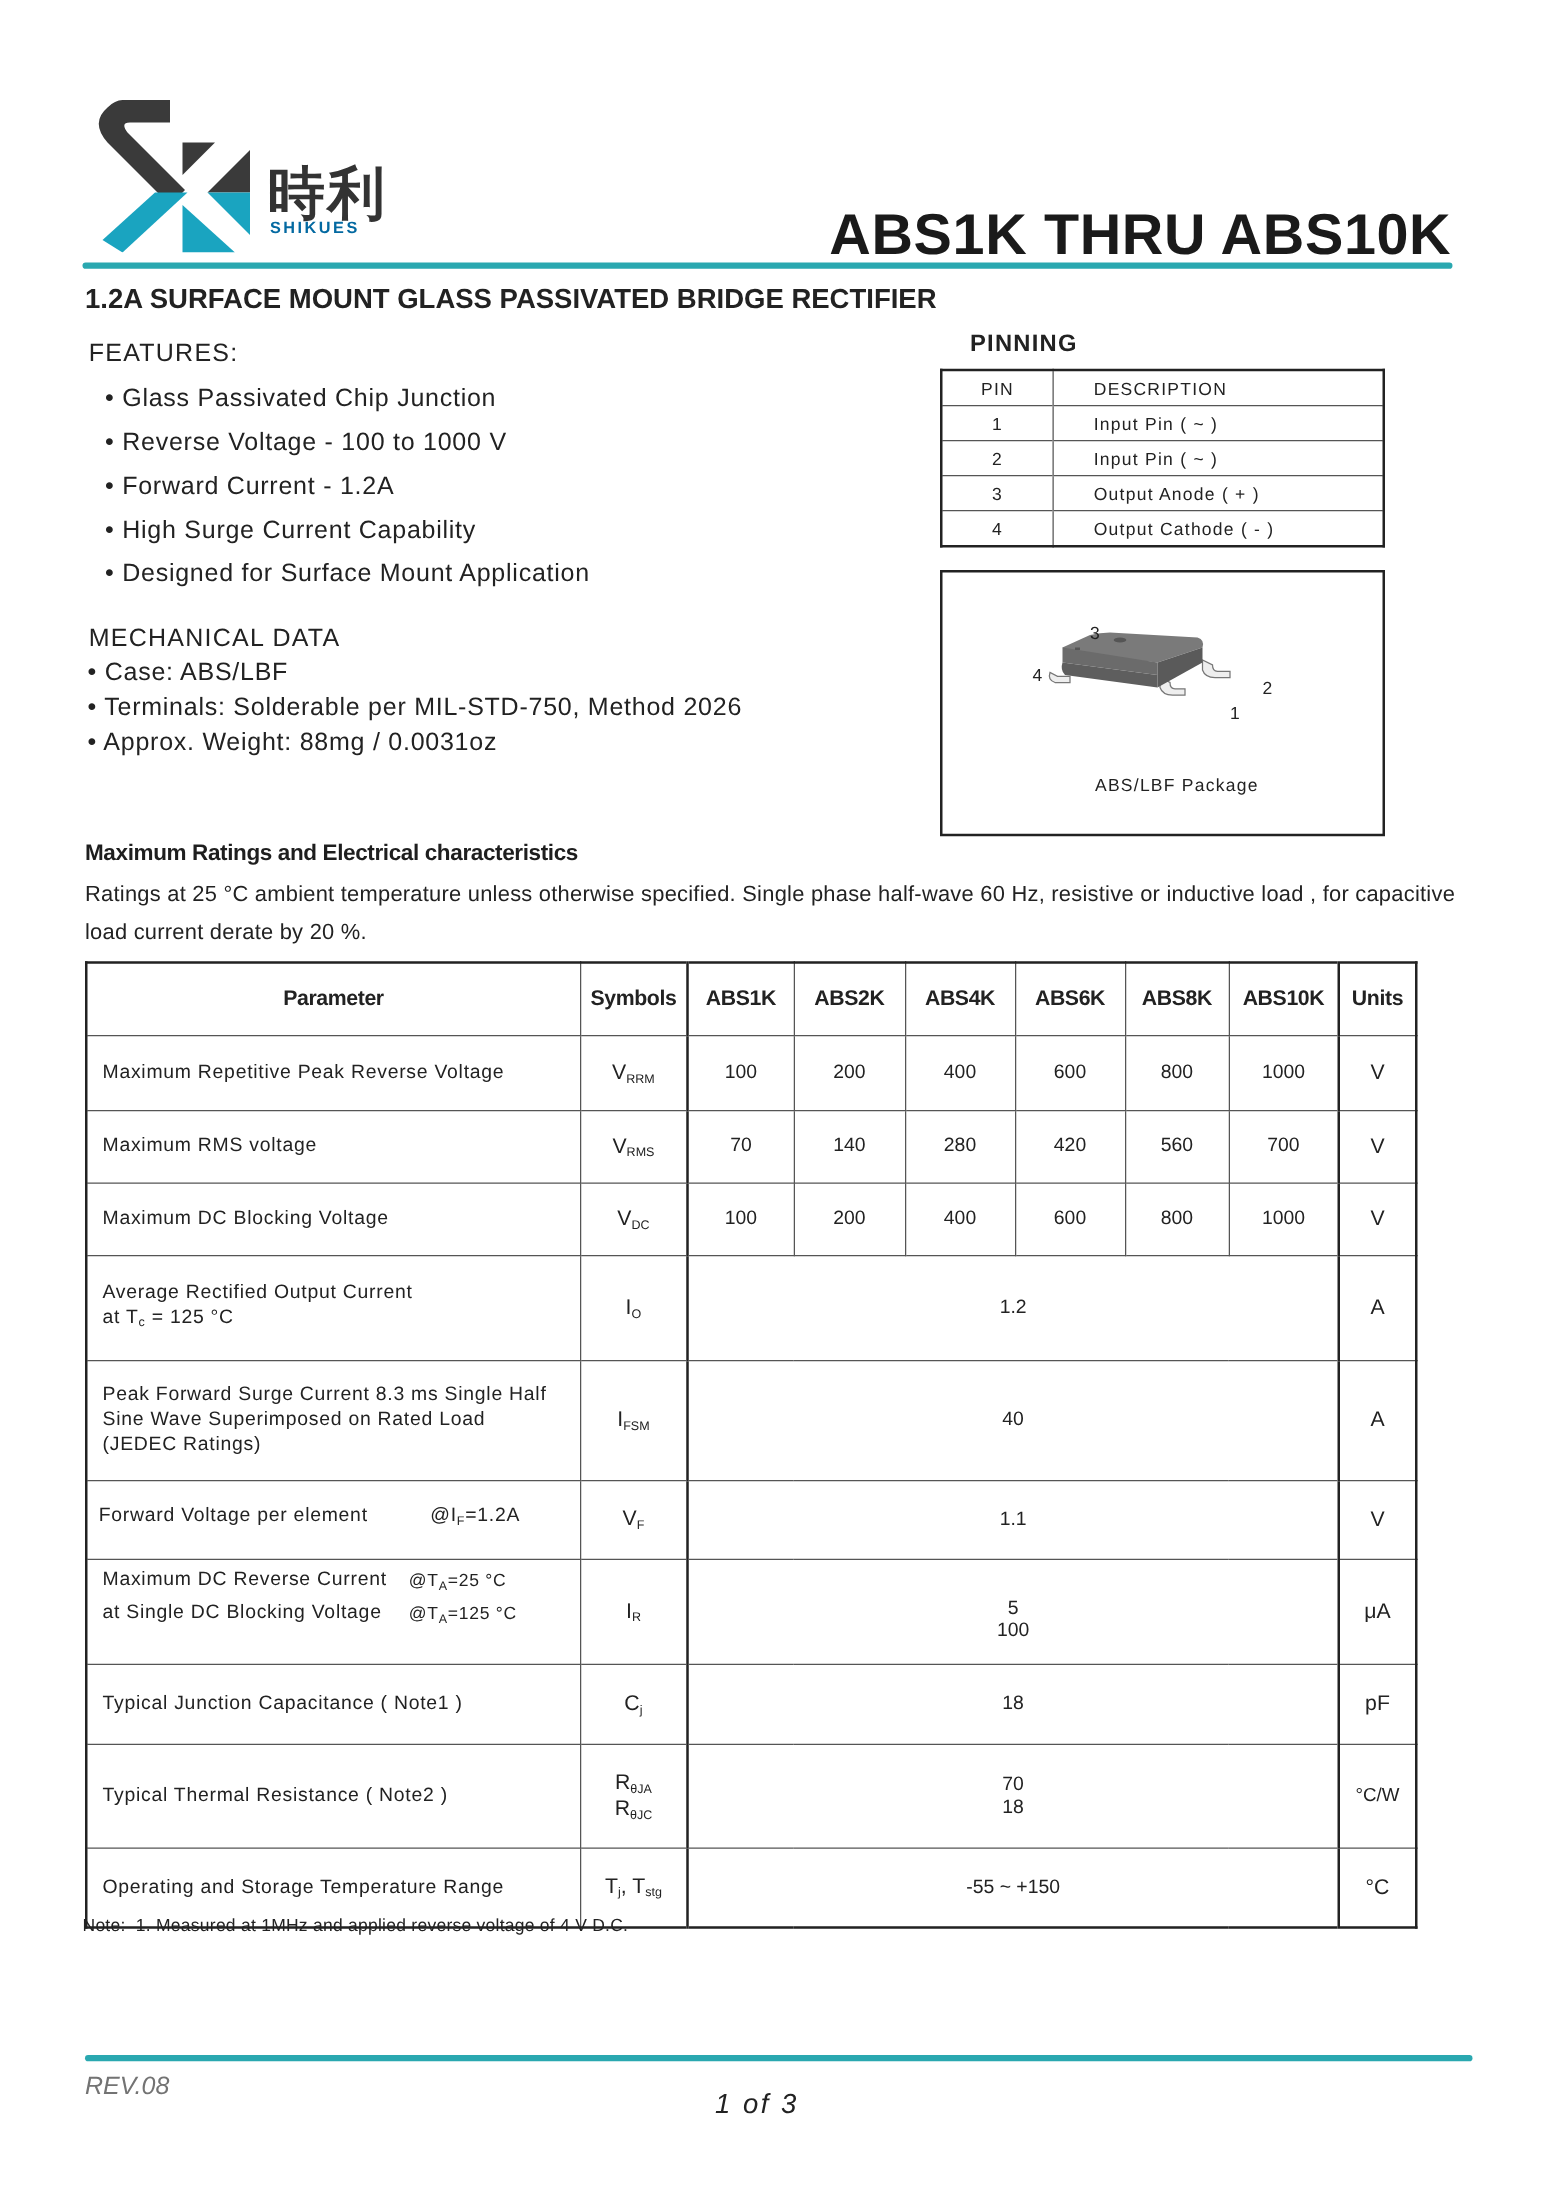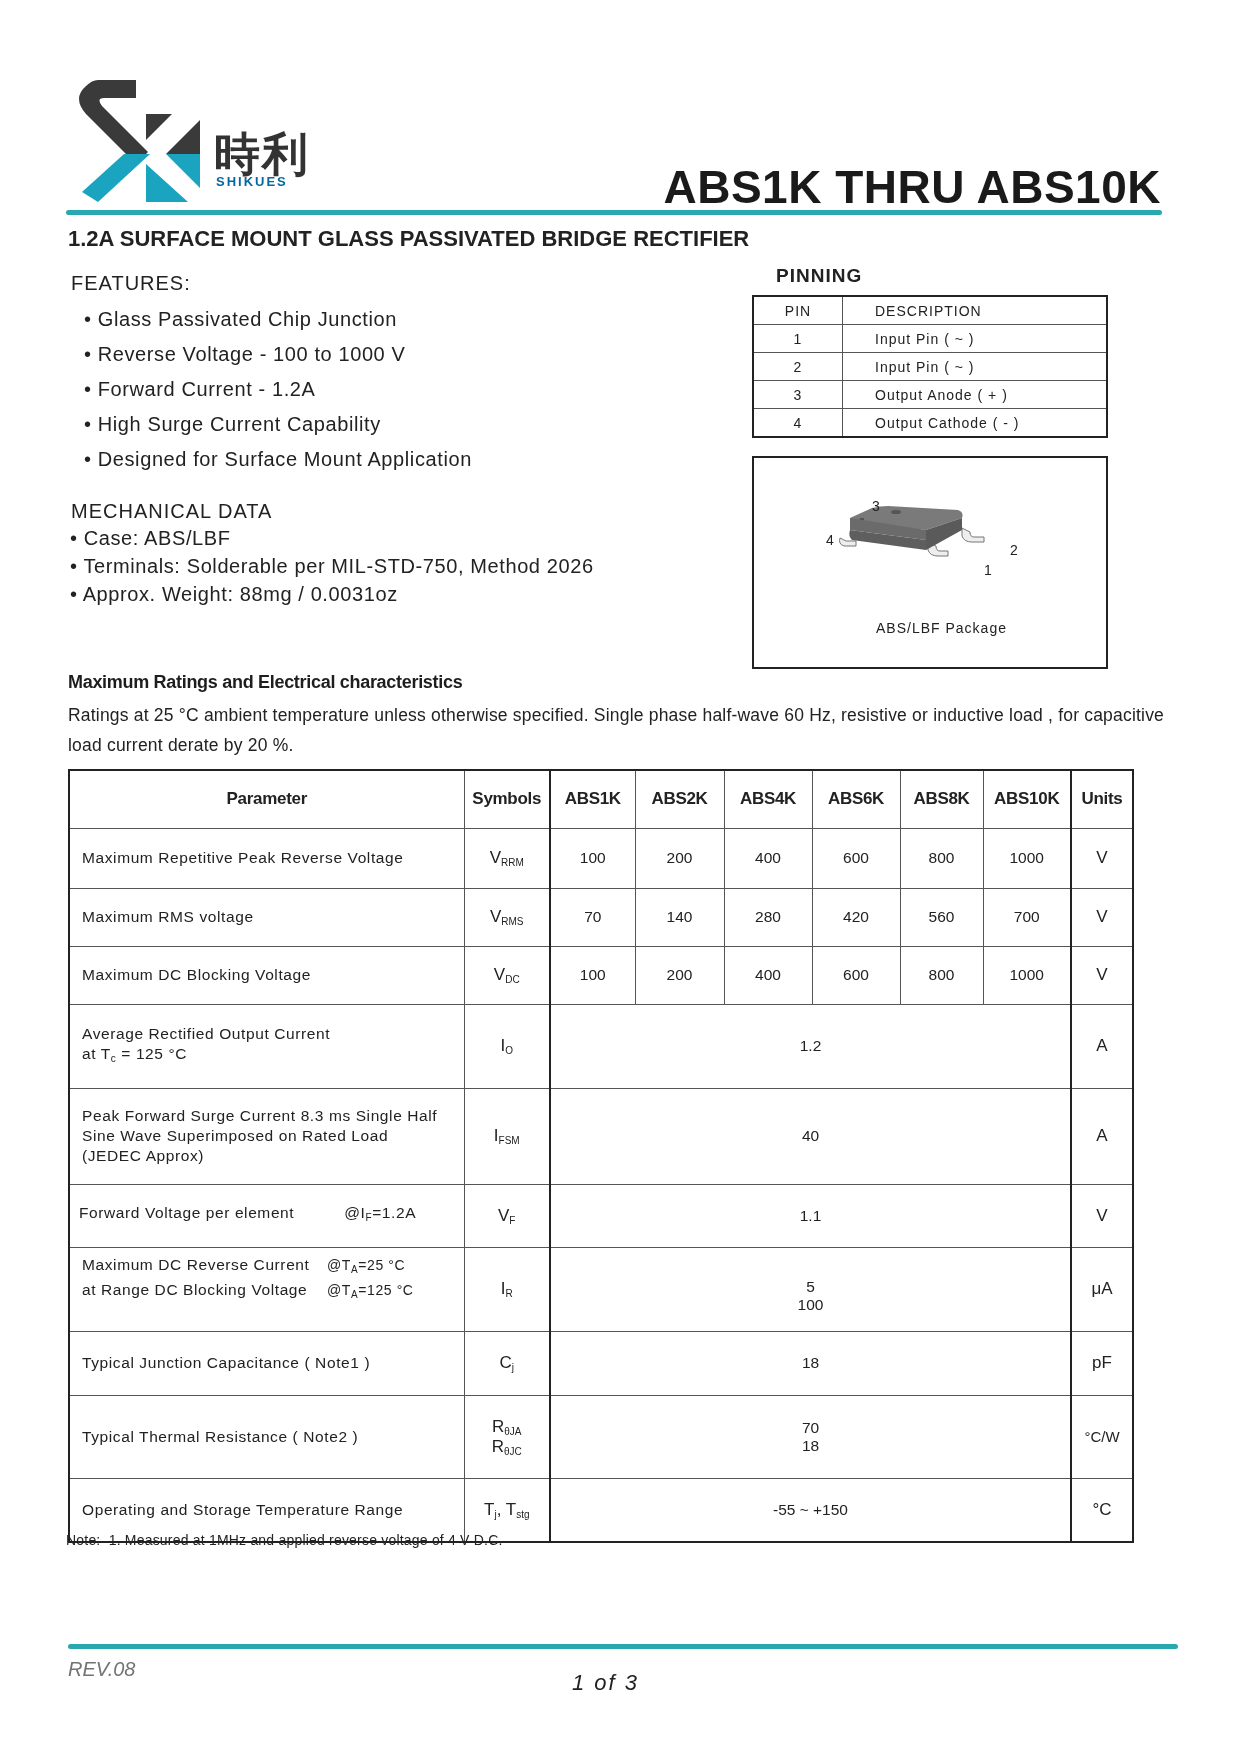--- a/index.html
+++ b/index.html
@@ -186,21 +186,21 @@
     </td>
     <td class="sym vline-thick"><span>I</span><sub>O</sub></td>
     <td colspan="6">1.2</td>
     <td class="units">A</td>
   </tr>
 
   <tr style="height:96px">
     <td class="param">
       <div>Peak Forward Surge Current 8.3 ms Single Half</div>
       <div>Sine Wave Superimposed on Rated Load</div>
-      <div>(JEDEC Approx)</div>
+      <div>(JEDEC Ratings)</div>
     </td>
     <td class="sym vline-thick"><span>I</span><sub>FSM</sub></td>
     <td colspan="6">40</td>
     <td class="units">A</td>
   </tr>
 
   <tr style="height:63px">
     <td class="param" style="padding-left:9px">
       <span>Forward Voltage per element</span><span class="cond" style="margin-left:50px"><span>@I</span><sub>F</sub><span>=1.2A</span></span>
     </td>
@@ -209,21 +209,21 @@
     <td class="units">V</td>
   </tr>
 
   <tr style="height:84px">
     <td class="param">
       <div style="display:flex;">
             <span style="width:245px">Maximum DC Reverse Current</span>
             <span style="font-size:14px"><span>@T</span><sub>A</sub><span>=25 °C</span></span>
           </div>
       <div style="display:flex;">
-            <span style="width:245px">at Range DC Blocking Voltage</span>
+            <span style="width:245px">at Single DC Blocking Voltage</span>
             <span style="font-size:14px"><span>@T</span><sub>A</sub><span>=125 °C</span></span>
           </div>
       <div style="height:18px"></div>
     </td>
     <td class="sym vline-thick"><span>I</span><sub>R</sub></td>
     <td colspan="6" style="padding-top:14px">
       <div>5</div>
       <div>100</div>
     </td>
     <td class="units">μA</td>

